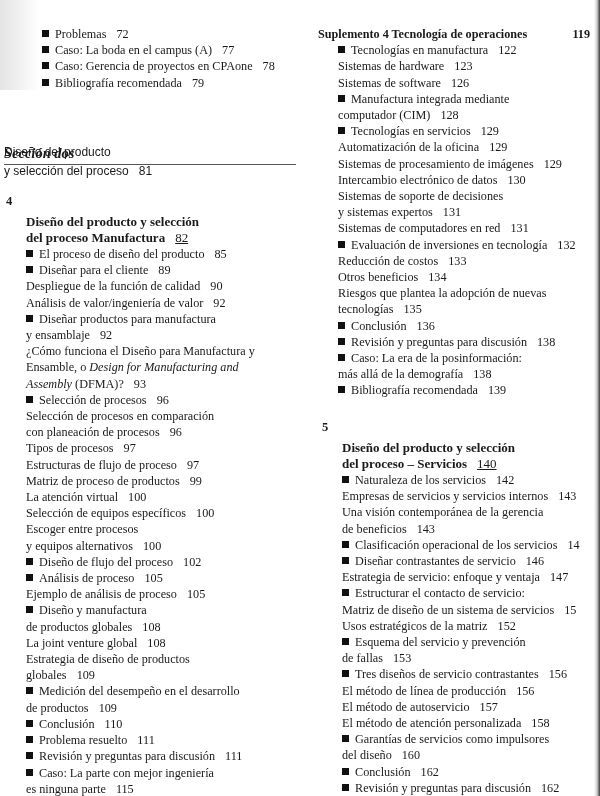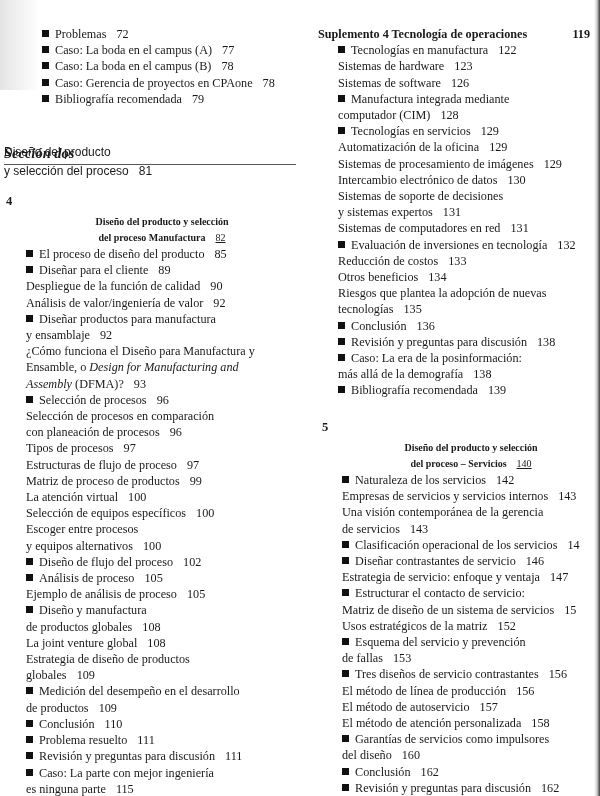--- a/index.html
+++ b/index.html
@@ -34,35 +34,34 @@
   .sec-title {
     position: absolute; left: 4px; top: 111px; width: 292px;
     font-size: 14.5px; font-weight: bold; font-style: italic;
     border-bottom: 1px solid #555; padding-bottom: 2px; margin-top: 34px;
   }
   .part-title {
     position: absolute; left: 4px; top: 143px;
     font-size: 12px; line-height: 19px; font-family: "Liberation Sans", "DejaVu Sans", sans-serif;
   }
   .ch-num { position: absolute; font-weight: bold; font-size: 12.5px; }
-  .ch-title { font-weight: bold; font-size: 10px; line-height: 16px; text-align: center; }
+  .ch-title { font-weight: bold; font-size: 13px; line-height: 16px; }
   .pg-plain { font-weight: normal; margin-left: 10px; text-decoration: underline; }
   em.it { font-style: italic; }
 </style>
 </head>
 <body>
 
 <div class="page">
   <div class="shade-left"></div>
   <div class="binding-edge"></div>
 
   <div class="col col-left" style="top:6px;" id="prev-tail">
       <div class="line ind"><span class="bul"></span><span>Problemas</span><span class="pg">72</span></div>
       <div class="line ind"><span class="bul"></span><span>Caso: La boda en el campus (A)</span><span class="pg">77</span></div>
-      <div class="line ind"><span class="bul"></span><span>Caso: La boda en el campus (B)</span><span class="pg">78</span></div>
       <div class="line ind"><span class="bul"></span><span>Caso: Gerencia de proyectos en CPAone</span><span class="pg">78</span></div>
       <div class="line ind"><span class="bul"></span><span>Bibliografía recomendada</span><span class="pg">79</span></div>
     </div>
 
   <div class="sec-title">Sección dos</div>
 
   <div class="part-title">
     <div>Diseño del producto</div>
     <div><span>y selección del proceso</span><span class="pg">81</span></div>
   </div>
@@ -142,21 +141,21 @@
   </div>
 
   <div class="ch-num" style="left:322px; top:420px;">5</div>
   <div class="col col-right" style="top:420px; left:342px; width:258px;">
     <div class="ch-title">Diseño del producto y selección</div>
     <div class="ch-title"><span>del proceso – Servicios</span><span class="pg-plain">140</span></div>
     <div id="ch5-entries">
         <div class="line "><span class="bul"></span><span>Naturaleza de los servicios</span><span class="pg">142</span></div>
         <div class="line "><span>Empresas de servicios y servicios internos</span><span class="pg">143</span></div>
         <div class="line "><span>Una visión contemporánea de la gerencia</span></div>
-        <div class="line "><span>de servicios</span><span class="pg">143</span></div>
+        <div class="line "><span>de beneficios</span><span class="pg">143</span></div>
         <div class="line "><span class="bul"></span><span>Clasificación operacional de los servicios</span><span class="pg">14</span></div>
         <div class="line "><span class="bul"></span><span>Diseñar contrastantes de servicio</span><span class="pg">146</span></div>
         <div class="line "><span>Estrategia de servicio: enfoque y ventaja</span><span class="pg">147</span></div>
         <div class="line "><span class="bul"></span><span>Estructurar el contacto de servicio:</span></div>
         <div class="line "><span>Matriz de diseño de un sistema de servicios</span><span class="pg">15</span></div>
         <div class="line "><span>Usos estratégicos de la matriz</span><span class="pg">152</span></div>
         <div class="line "><span class="bul"></span><span>Esquema del servicio y prevención</span></div>
         <div class="line "><span>de fallas</span><span class="pg">153</span></div>
         <div class="line "><span class="bul"></span><span>Tres diseños de servicio contrastantes</span><span class="pg">156</span></div>
         <div class="line "><span>El método de línea de producción</span><span class="pg">156</span></div>

